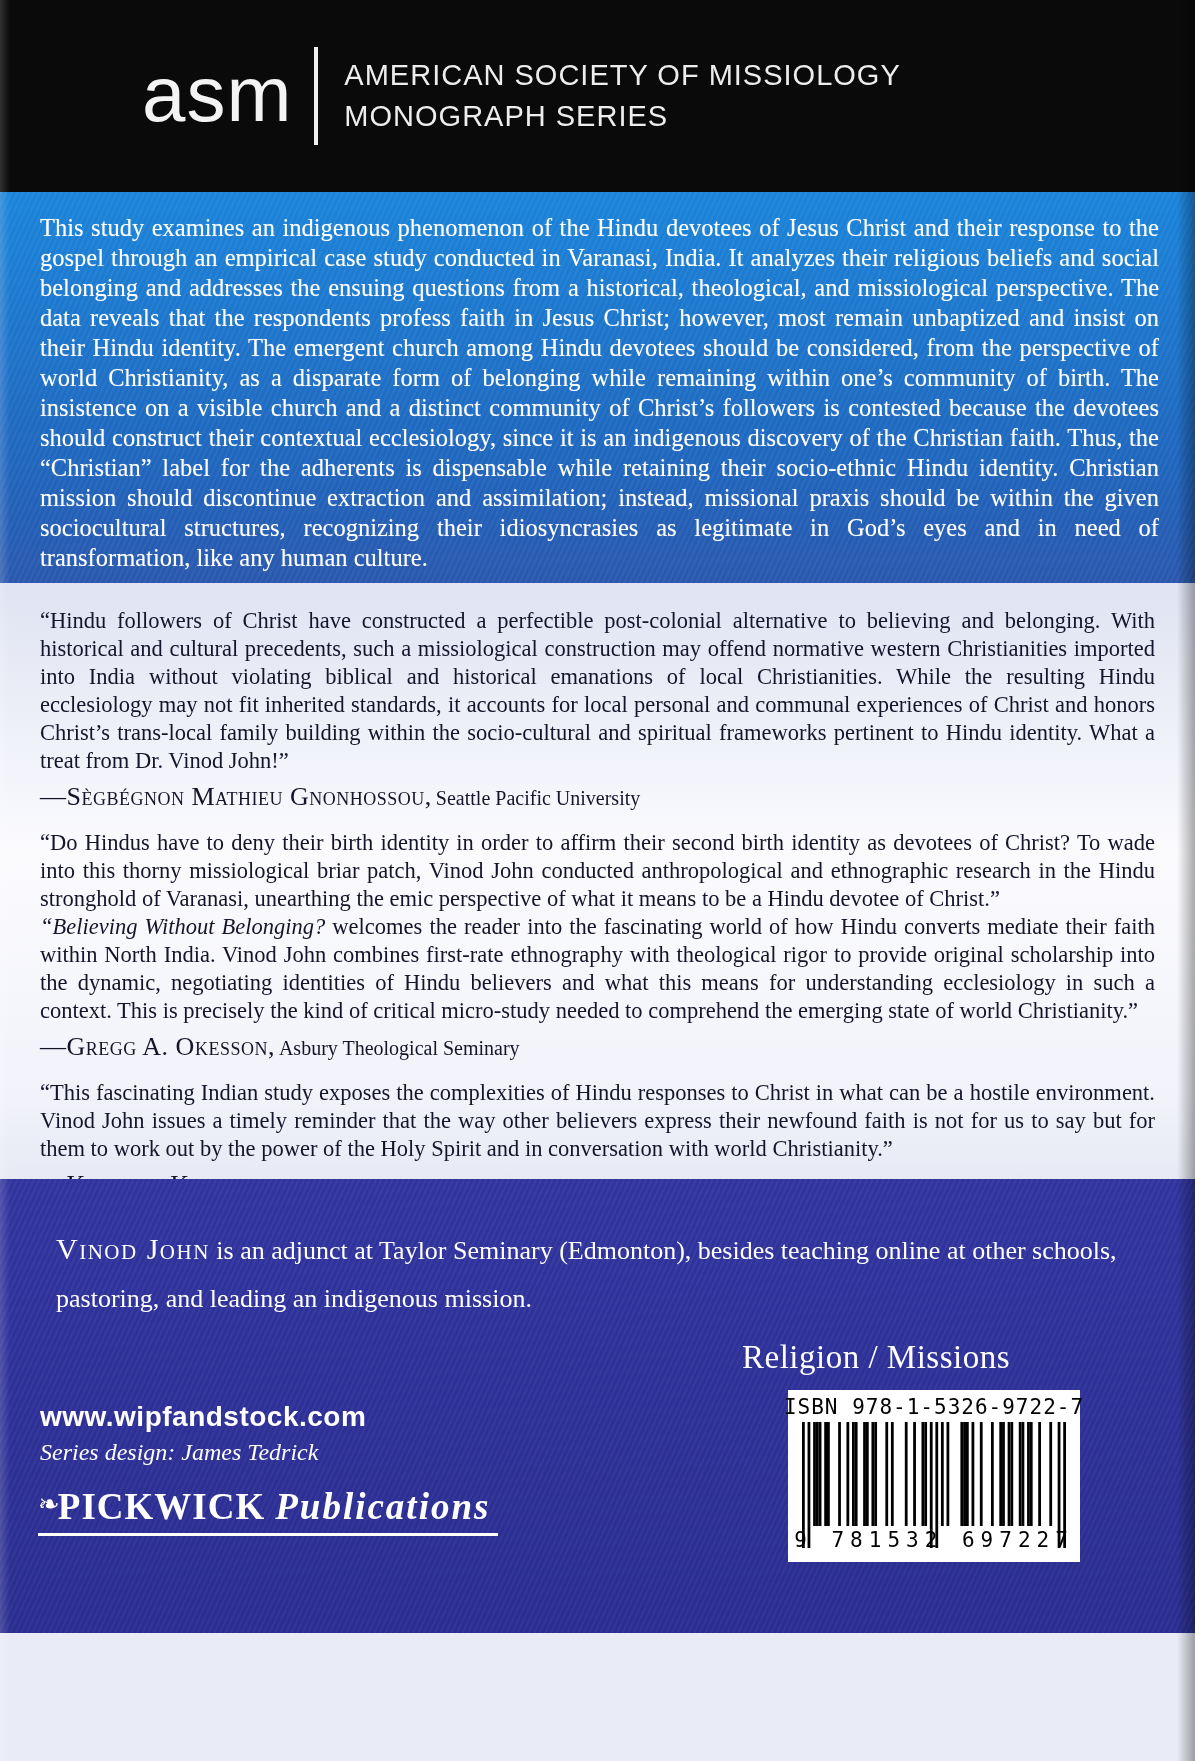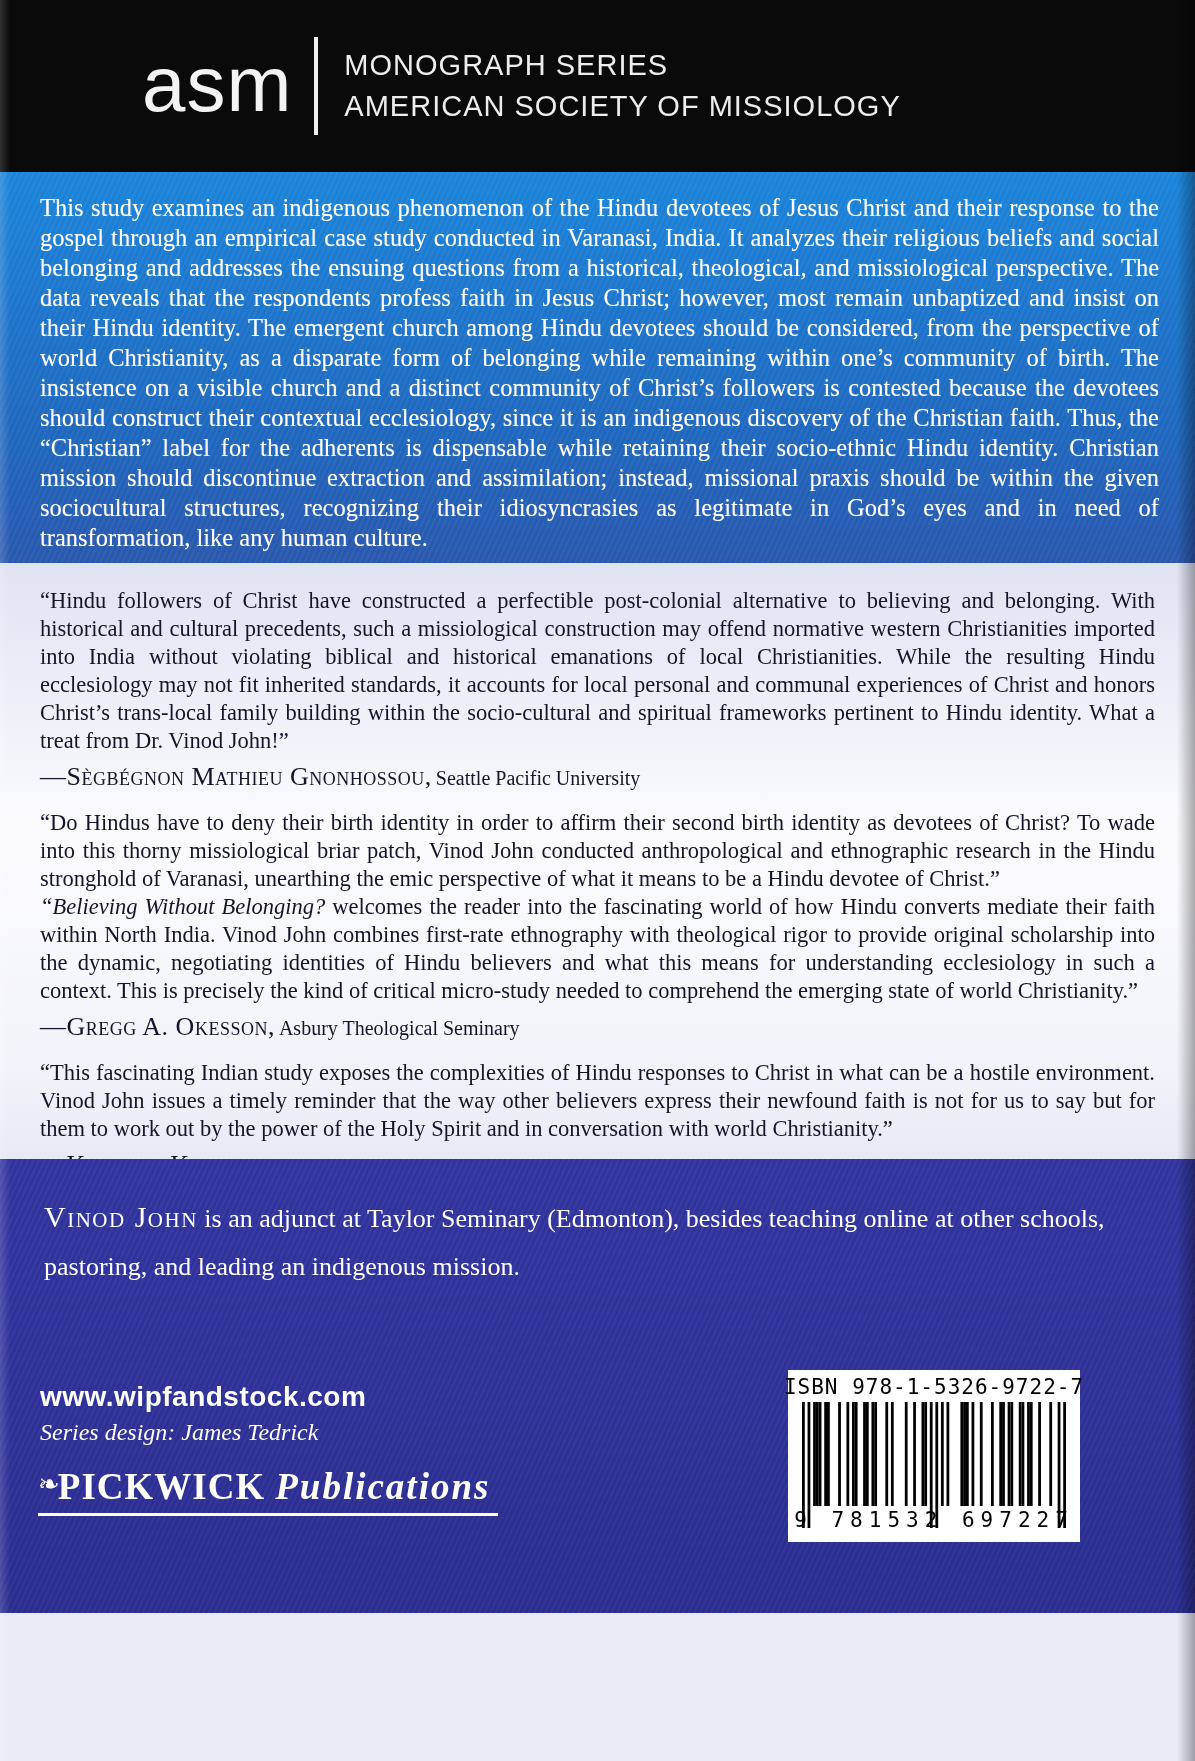--- a/index.html
+++ b/index.html
@@ -17,21 +17,21 @@
     pointer-events:none;z-index:50;
   }
   .cover::before{
     content:"";position:absolute;top:0;left:0;width:10px;height:100%;
     background:linear-gradient(to right,rgba(255,255,255,0.16),rgba(255,255,255,0));
     pointer-events:none;z-index:50;
   }
 
   
   .series-bar{
-    height:172px;background:#0a0a0b;
+    height:192px;background:#0a0a0b;
     display:flex;align-items:center;
     padding-left:142px;box-sizing:border-box;
   }
   .asm-logo{
     font-family:"Liberation Sans",sans-serif;
     font-weight:300;font-size:78px;line-height:1;
     color:#f3f3f3;letter-spacing:1px;
     margin-top:-4px;
   }
   .logo-divider{
@@ -75,21 +75,21 @@
   }
   .attr-affil{font-size:20px;}
 
   
   .bottom{
     position:relative;height:454px;box-sizing:border-box;
     background-image:repeating-linear-gradient(115deg,rgba(255,255,255,0.04) 0 2px,rgba(0,0,0,0) 2px 5px),linear-gradient(#31349e,#2b2d90);
     color:#ffffff;
   }
   .bio{
-    position:absolute;top:30px;left:40px;right:60px;margin:4px;
+    position:absolute;top:30px;left:40px;right:60px;margin:16px;
     font-size:26px;line-height:48px;
   }
   .bio-name{font-variant:small-caps;font-size:30px;letter-spacing:1.5px;}
   .category{
     position:absolute;top:160px;left:742px;
     font-size:33px;letter-spacing:0.5px;
   }
   .barcode-box{
     position:absolute;top:211px;left:788px;width:292px;height:172px;
     background:#ffffff;box-sizing:border-box;
@@ -139,22 +139,22 @@
 </style>
 </head>
 <body>
 
 <div class="cover">
 
   <header class="series-bar">
     <div class="asm-logo">asm</div>
     <div class="logo-divider"></div>
     <div class="series-title">
+      <div>AMERICAN SOCIETY OF MISSIOLOGY</div>
       <div>MONOGRAPH SERIES</div>
-      <div>AMERICAN SOCIETY OF MISSIOLOGY</div>
     </div>
   </header>
 
   <section class="synopsis">
     <p>This study examines an indigenous phenomenon of the Hindu devotees of Jesus Christ and their response to the gospel through an empirical case study conducted in Varanasi, India. It analyzes their religious beliefs and social belonging and addresses the ensuing questions from a historical, theological, and missiological perspective. The data reveals that the respondents profess faith in Jesus Christ; however, most remain unbaptized and insist on their Hindu identity.  The emergent church among Hindu devotees should be considered, from the perspective of world Christianity, as a disparate form of belonging while remaining within one’s community of birth. The insistence on a visible church and a distinct community of Christ’s followers is contested because the devotees should construct their contextual ecclesiology, since it is an indigenous discovery of the Christian faith. Thus, the “Christian” label for the adherents is dispensable while retaining their socio-ethnic Hindu identity. Christian mission should discontinue extraction and assimilation; instead, missional praxis should be within the given sociocultural structures, recognizing their idiosyncrasies as legitimate in God’s eyes and in need of transformation, like any human culture.</p>
   </section>
 
   <section class="endorsements">
 
     <div class="endorsement">
@@ -175,20 +175,21 @@
       <p class="quote"><em></em><span>“This fascinating Indian study exposes the complexities of Hindu responses to Christ in what can be a hostile environment. Vinod John issues a timely reminder that the way other believers express their newfound faith is not for us to say but for them to work out by the power of the Holy Spirit and in conversation with world Christianity.”</span></p>
       <p class="attribution"><span class="attr-name">—Kirsteen Kim,</span> <span class="attr-affil">Fuller Theological Seminary</span></p>
     </div>
 
   </section>
 
   <footer class="bottom">
 
     <p class="bio"><span class="bio-name">Vinod John</span><span> is an adjunct at Taylor Seminary (Edmonton), besides teaching online at other schools, pastoring, and leading an indigenous mission.</span></p>
 
+    <div class="category">Religion / Missions</div>
 
     <div class="barcode-box">
       <div class="isbn-label">ISBN 978-1-5326-9722-7</div>
       <svg class="barcode" id="barcode" width="264" height="128">
           <rect x="0.00" y="0" width="2.78" height="126" fill="#000"></rect>
           <rect x="5.56" y="0" width="2.78" height="126" fill="#000"></rect>
           <rect x="11.12" y="0" width="2.78" height="104" fill="#000"></rect>
           <rect x="13.89" y="0" width="2.78" height="104" fill="#000"></rect>
           <rect x="16.67" y="0" width="2.78" height="104" fill="#000"></rect>
           <rect x="22.23" y="0" width="2.78" height="104" fill="#000"></rect>

